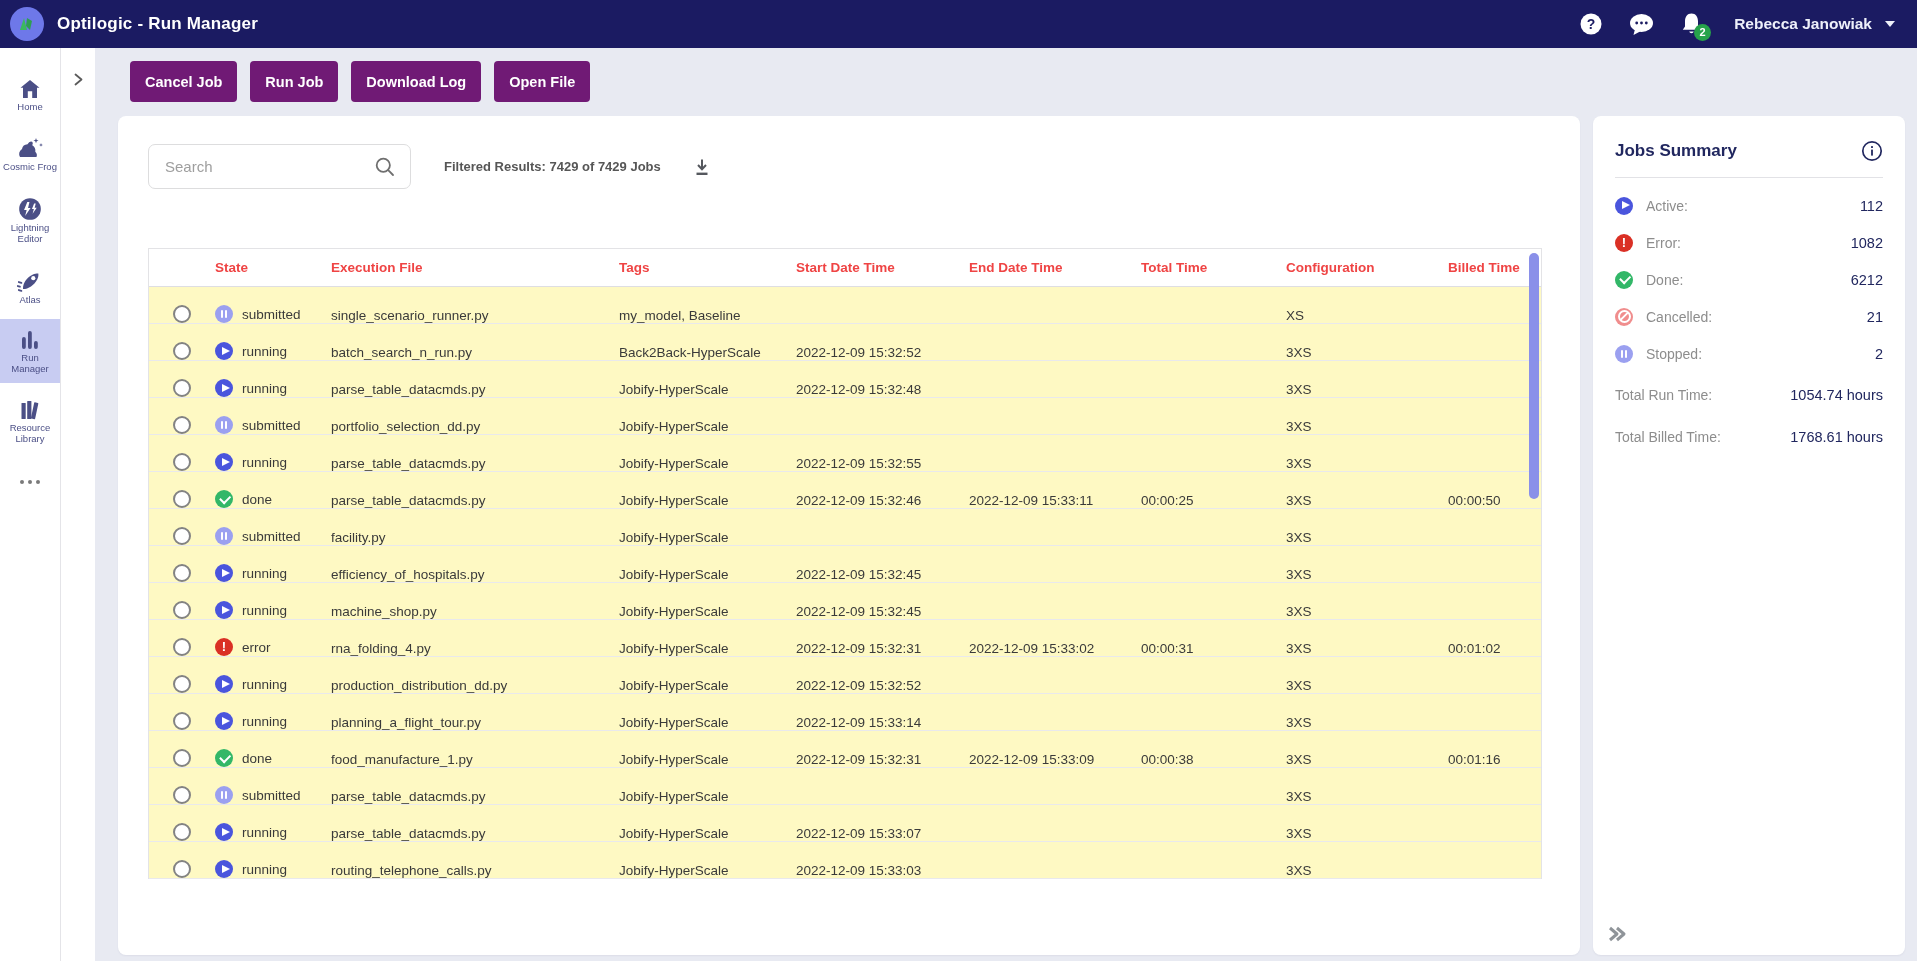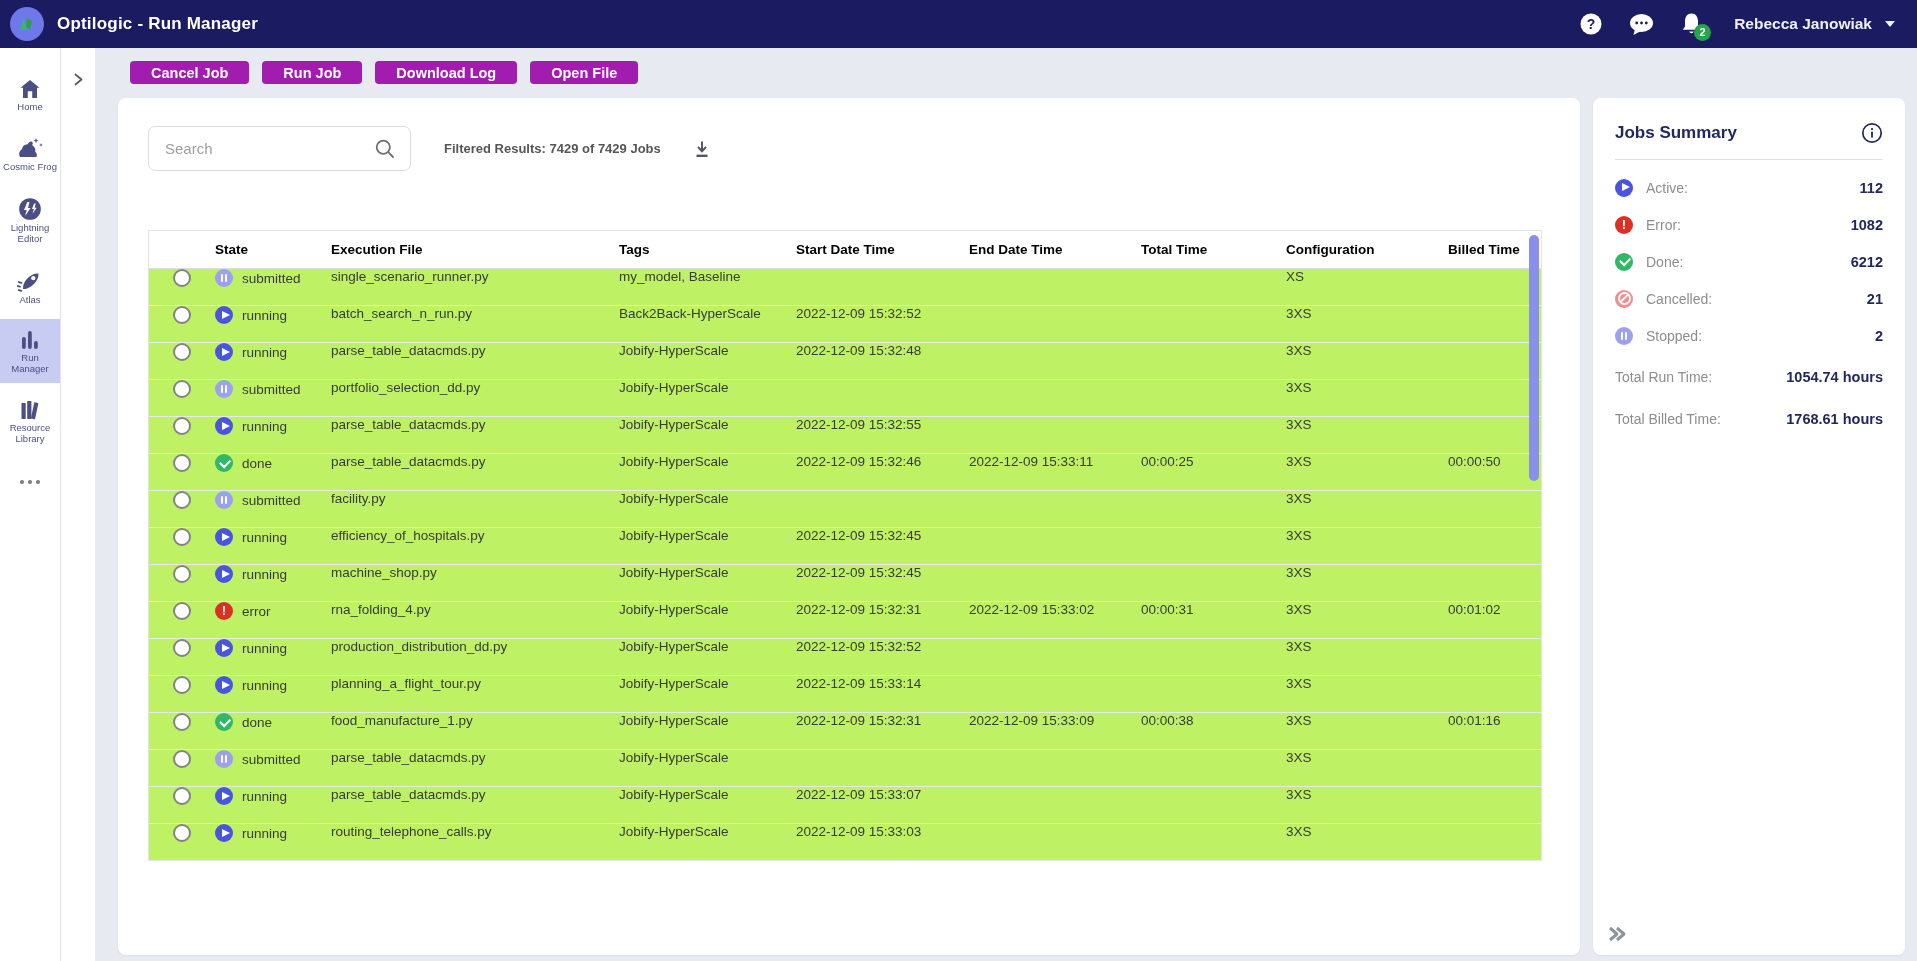--- a/index.html
+++ b/index.html
@@ -23,39 +23,39 @@
   .nav-item { width:100%; padding:9px 2px 8px; display:flex; flex-direction:column; align-items:center; cursor:pointer; margin-bottom:6px; }
   .nav-item.active { background:#c8ccf2; }
   .nav-label { font-size:9.5px; color:#4b4f86; text-align:center; line-height:1.2; }
   .more-dots { margin-top:14px; cursor:pointer; }
 
   .rail { width:34px; background:#fff; flex:none; display:flex; justify-content:center; }
   .rail-toggle { margin-top:24px; cursor:pointer; height:16px; }
 
   .content { flex:1; display:flex; flex-direction:column; padding:13px 12px 6px 23px; min-width:0; }
   .toolbar { display:flex; gap:13px; margin:0 0 14px 12px; }
-  .tbtn { height:23px; padding:0 21px; background:#a21caf; border:none; border-radius:4px; color:#fff; font-family:"Liberation Sans",sans-serif; font-size:14.5px; font-weight:bold; cursor:pointer; }
+  .tbtn { height:41px; padding:0 15px; background:#701a75; border:none; border-radius:4px; color:#fff; font-family:"Liberation Sans",sans-serif; font-size:14.5px; font-weight:bold; cursor:pointer; }
 
   .cards { flex:1; display:flex; gap:13px; min-height:0; }
   .main-card { flex:1; background:#fff; border-radius:8px; padding:28px 38px 0 30px; display:flex; flex-direction:column; min-width:0; box-shadow:0 1px 2px rgba(40,40,90,.06);gap:32px; }
   .side-card { width:312px; flex:none; background:#fff; border-radius:8px; padding:24px 22px; position:relative; box-shadow:0 1px 2px rgba(40,40,90,.06); }
 
   
   .search-row { display:flex; align-items:center; margin-bottom:27px; }
   .search-box { width:263px; height:45px; border:1px solid #ddddde; border-radius:7px; display:flex; align-items:center; padding:0 14px 0 16px; }
   .search-box input { border:none; outline:none; flex:1; font-family:"Liberation Sans",sans-serif; font-size:15px; color:#333; }
   .search-box input::placeholder { color:#9e9e9e; }
   .filter-text { margin-left:33px; font-size:13px; font-weight:bold; color:#565656; }
   .dl-btn { margin-left:31px; cursor:pointer; display:flex; }
 
   
   .table { border:1px solid #e3e3e6; border-bottom:none; position:relative; }
-  .thead { display:flex; height:38px; align-items:center; border-bottom:1px solid #dedee2; font-size:13.5px; font-weight:bold; color:#000000; background:#fff; }
+  .thead { display:flex; height:38px; align-items:center; border-bottom:1px solid #dedee2; font-size:13.5px; font-weight:bold; color:#ef4444; background:#fff; }
   .tbody { height:592px; overflow:hidden; }
-  .trow { display:flex; height:37px; align-items:flex-start; border-bottom:1px solid #e9e9ec; font-size:13.5px; color:#3a3a3a; cursor:pointer; background:#bef264; }
+  .trow { display:flex; height:37px; align-items:flex-end; border-bottom:1px solid #e9e9ec; font-size:13.5px; color:#3a3a3a; cursor:pointer; background:#fef9c3; }
   .c0 { width:66px; flex:none; display:flex; justify-content:center; }
   .c1 { width:104px; flex:none; display:flex; align-items:center; gap:9px; }
   .c2 { width:300px; flex:none;padding-left:12px; }
   .c3 { width:177px; flex:none; }
   .c4 { width:173px; flex:none; }
   .c5 { width:172px; flex:none; }
   .c6 { width:145px; flex:none; }
   .c7 { width:162px; flex:none; }
   .c8 { flex:1; }
   .radio { width:18px; height:18px; border-radius:50%; border:2px solid #838383; background:#fff; cursor:pointer; }
@@ -84,21 +84,21 @@
   .range { margin-left:46px; }
   .pg-icons { display:flex; align-items:center; margin-left:26px; }
   .pg-btn { width:24px; height:24px; margin-left:25px; cursor:pointer; display:flex; align-items:center; justify-content:center; }
 
   
   .sum-title-row { display:flex; align-items:center; justify-content:space-between; }
   .sum-title { font-size:17px; font-weight:bold; color:#21275f; }
   .sum-divider { border-bottom:1px solid #e2e2e6; margin:15px 0 9px; }
   .sum-item { display:flex; align-items:center; height:37px; }
   .sum-label { margin-left:13px; font-size:14px; color:#8d8d8d; }
-  .sum-value { margin-left:auto; font-size:14.5px; font-weight:bold; color:#21275f; }
+  .sum-value { margin-left:auto; font-size:14.5px; font-weight:normal; color:#21275f; }
   .sum-total { display:flex; align-items:center; height:38px; margin-top:4px; }
   .expand-btn { position:absolute; left:13px; bottom:8px; cursor:pointer; }
 </style>
 </head>
 <body>
 
 <header class="topbar">
   <div class="logo">
     <svg width="22" height="22" viewBox="0 0 22 22">
       <polygon points="4,17 8,5 11,17" fill="#3bb860"></polygon>

